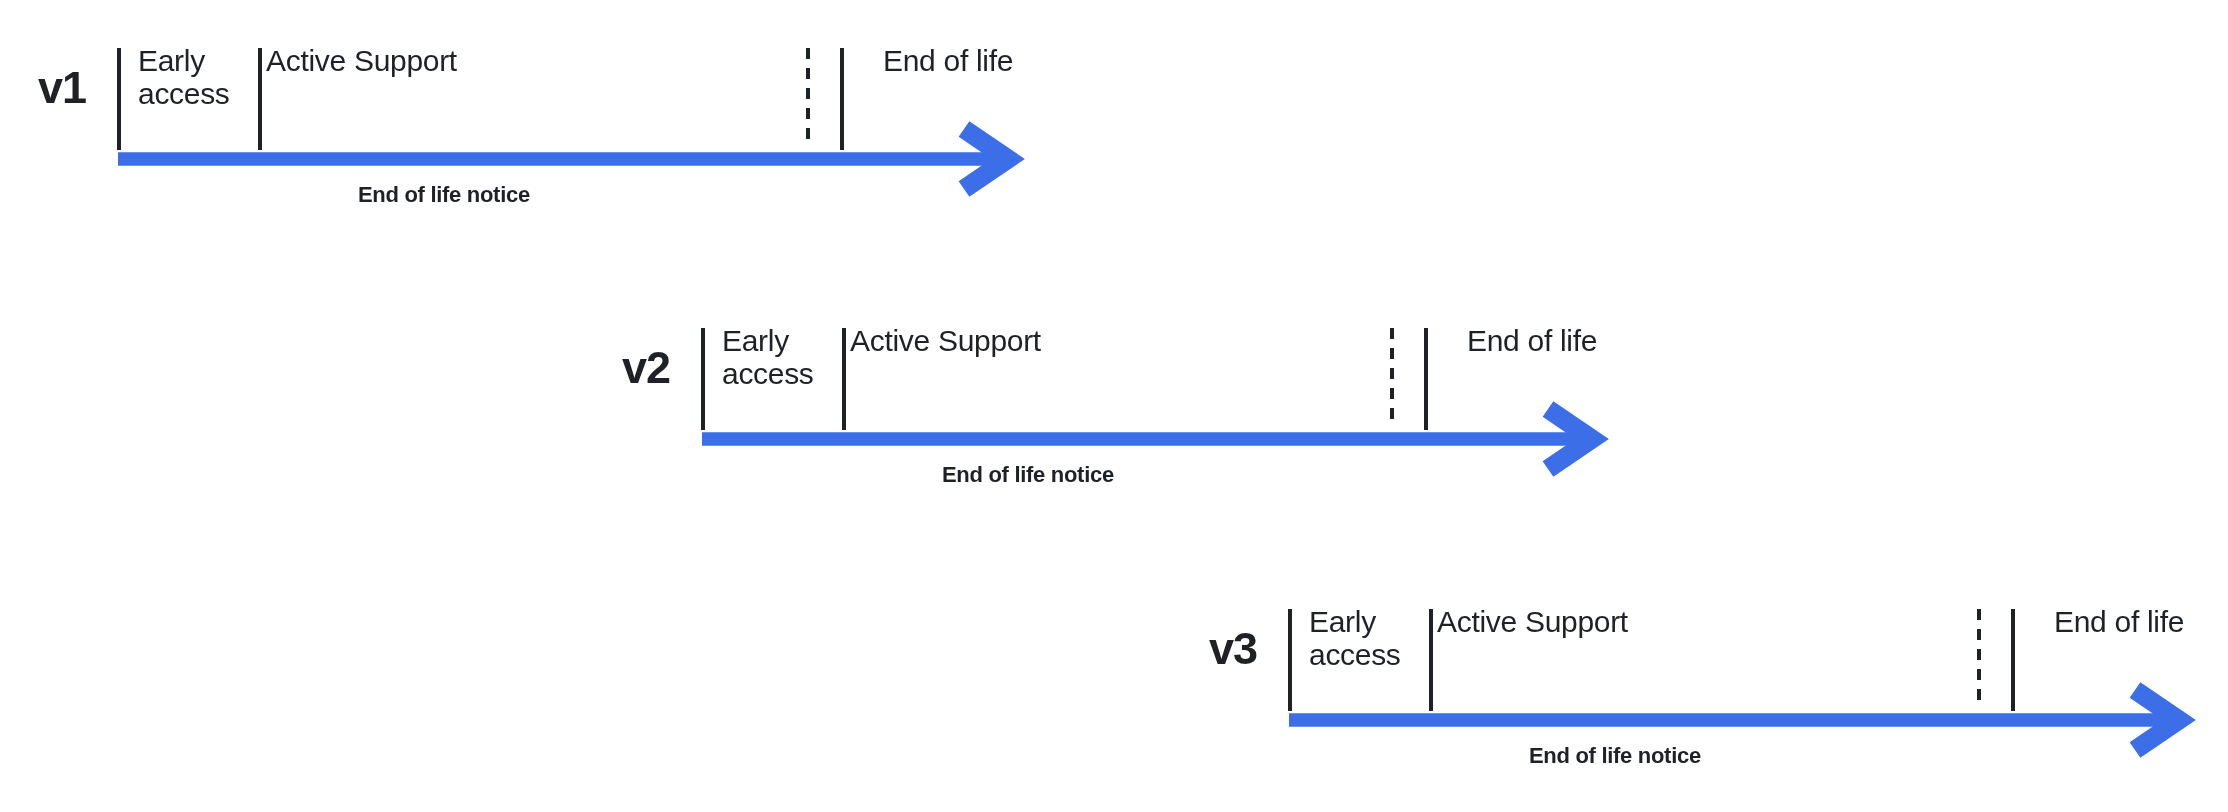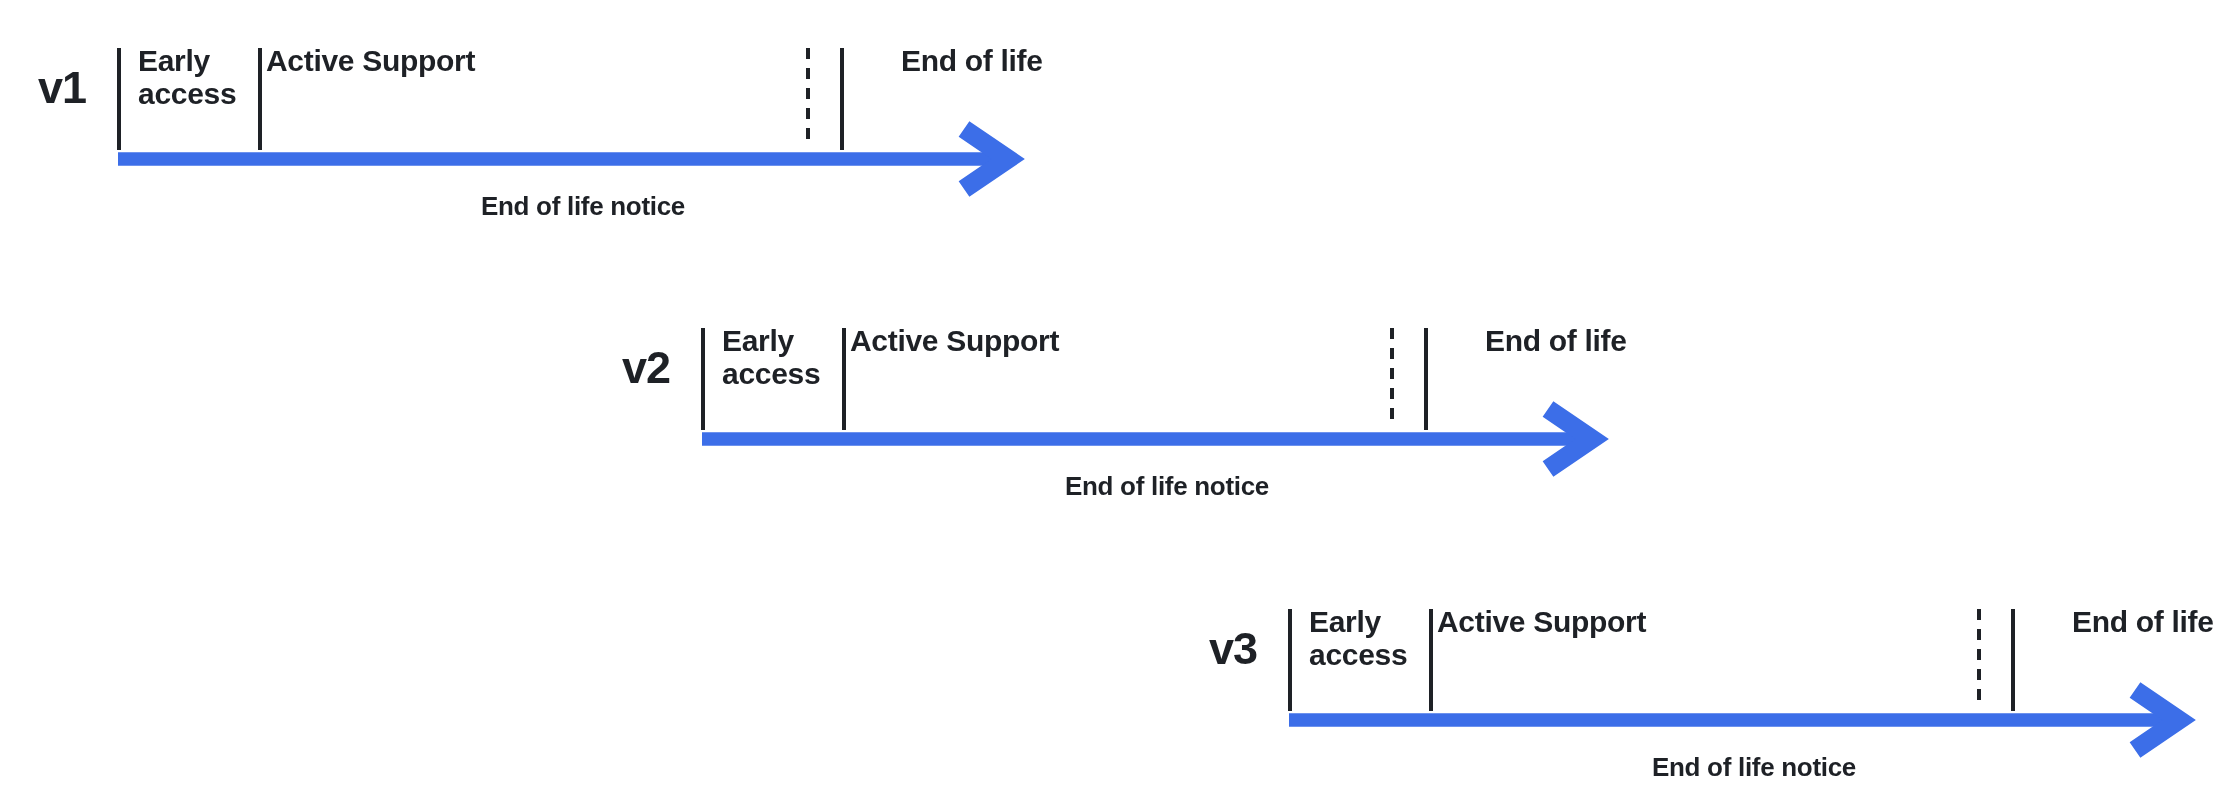--- a/index.html
+++ b/index.html
@@ -52,28 +52,28 @@
     left: 687px;
     height: 100px;
     background: repeating-linear-gradient(to bottom, var(--ink) 0 11px, transparent 11px 20px);
   }
   .tick-eol { left: 721px; }
   .phase-label {
     position: absolute;
     top: -4px;
     font-size: 30px;
     line-height: 33px;
-    font-weight: 700;
+    font-weight: 400;
     color: var(--ink);
     letter-spacing: -0.3px;
     white-space: pre-line;
   }
   .phase-early  { left: 19px; }
   .phase-active { left: 147px; white-space: nowrap; }
-  .phase-eol    { left: 782px; white-space: nowrap; }
+  .phase-eol    { left: 764px; white-space: nowrap; }
   .arrow {
     position: absolute;
     left: -3px;
     top: 64px;
     display: block;
   }
   .arrow .shaft {
     stroke: var(--accent);
     stroke-width: 13.5;
     stroke-linecap: butt;
@@ -81,24 +81,24 @@
   .arrow .head {
     fill: none;
     stroke: var(--accent);
     stroke-width: 19;
     stroke-linejoin: miter;
     stroke-linecap: butt;
   }
   .notice-label {
     position: absolute;
     left: 239px;
-    top: 142px;
+    top: 130px;
     width: 450px;
-    text-align: center;
-    font-size: 26px;
+    text-align: left;
+    font-size: 22px;
     line-height: 33px;
     font-weight: 700;
     color: var(--ink);
     letter-spacing: -0.3px;
     white-space: nowrap;
   }
 </style>
 </head>
 <body>
 

